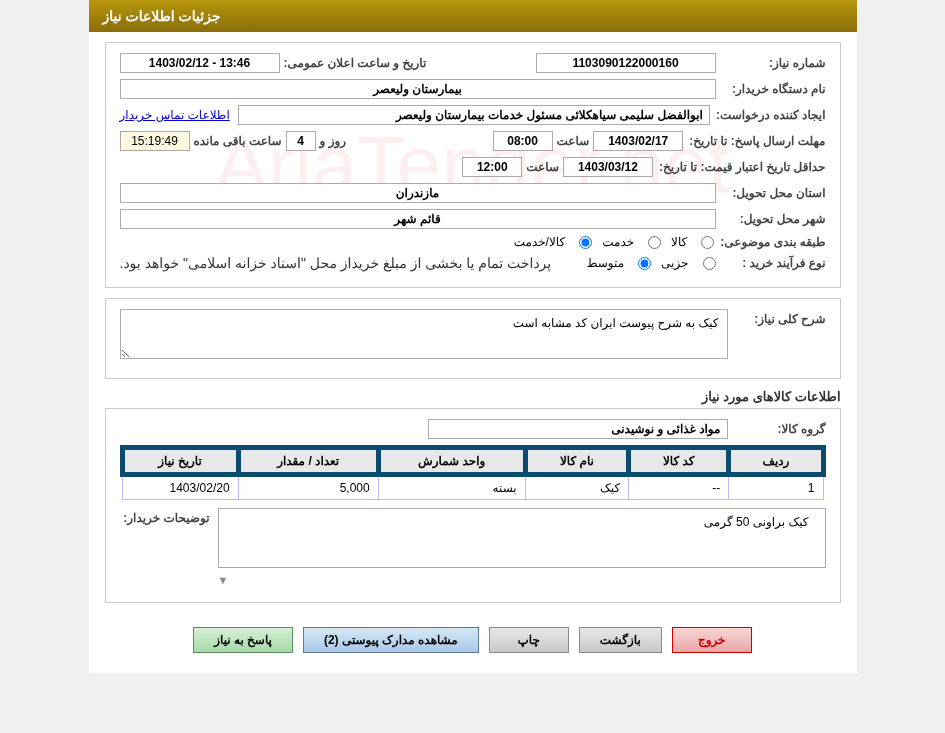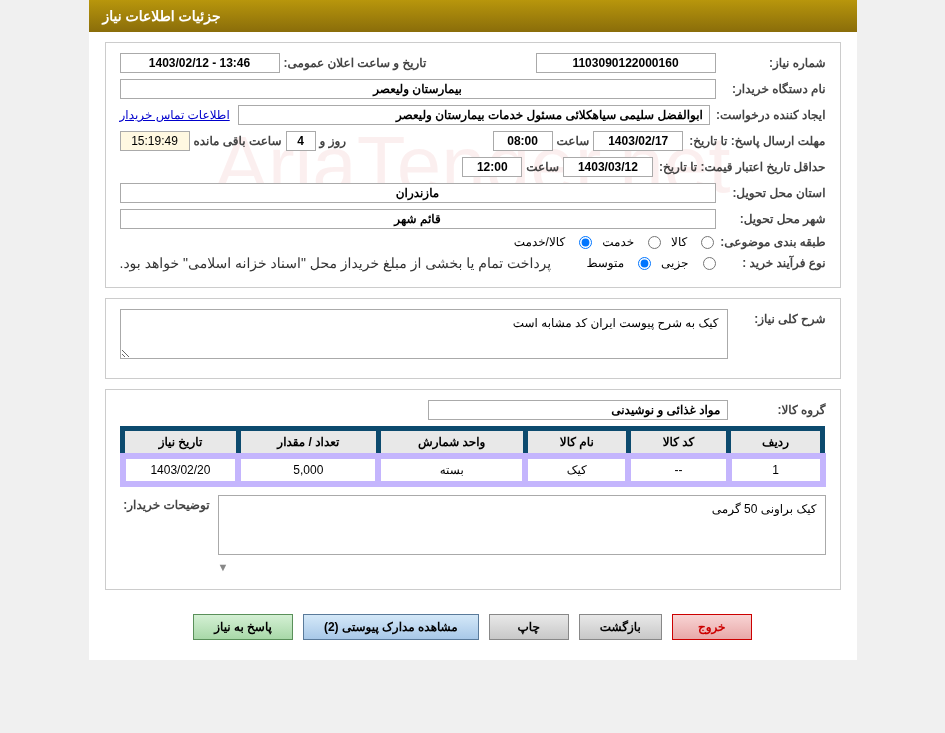--- a/index.html
+++ b/index.html
@@ -127,28 +127,27 @@
       margin-top: 6px;
     }
     .info-table th {
       background: #e8e8e8;
       border: 5px solid #0c4a6e;
       padding: 4px 20px;
       text-align: center;
       font-weight: bold;
     }
     .info-table td {
-      border: 6px solid #c4b5fd;
+      border: 1px solid #c4b5fd;
       padding: 4px 8px;
-      text-align: center;
     }
     .desc-box {
       border: 1px solid #aaa;
       background: #fff;
-      padding: 6px 8px;
+      padding: 6px 16px;
       min-height: 60px;
       width: 100%;
       font-size: 12px;
     }
     .bottom-buttons {
       display: flex;
       justify-content: center;
       gap: 10px;
       padding: 14px 0 10px 0;
       flex-direction: row-reverse;
@@ -316,20 +315,21 @@
 
     <div class="form-section">
       <div class="group-row z1">
         <span class="group-label">شرح کلی نیاز:</span>
         <div class="group-content">
           <textarea class="sherh-box" readonly="" style="">کیک به شرح پیوست ایران کد مشابه است</textarea>
         </div>
       </div>
     </div>
 
+    <div class="section-title z1">اطلاعات کالاهای مورد نیاز</div>
 
     <div class="form-section">
 
       <div class="group-row">
         <span class="group-label">گروه کالا:</span>
         <div class="group-content">
           <span class="value-box" style="min-width:300px; text-align:right;">مواد غذائی و نوشیدنی</span>
         </div>
       </div>
 

